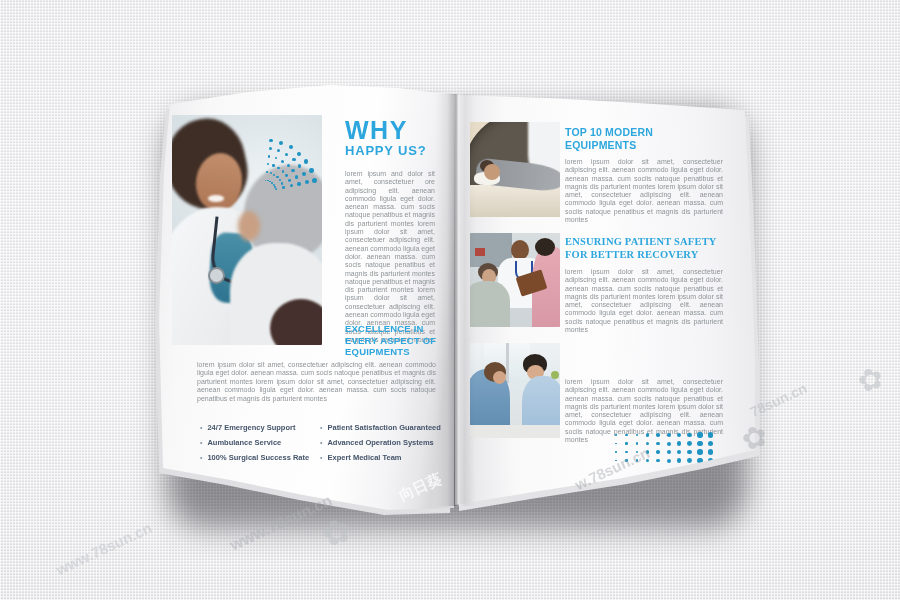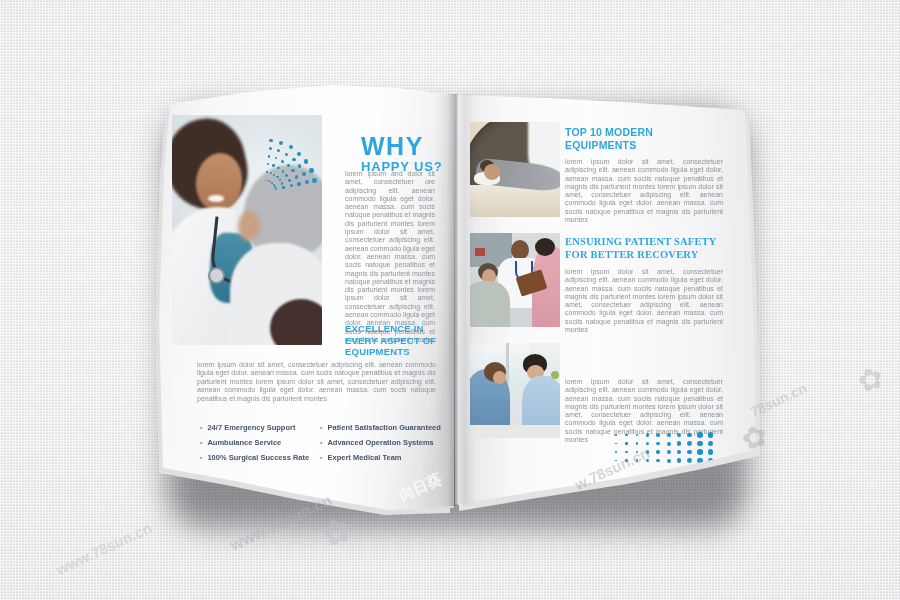--- a/index.html
+++ b/index.html
@@ -80,21 +80,21 @@
   .f-boyshirt{right:-4px;top:33px;width:42px;height:60px;background:linear-gradient(#b9d0e4,#9dbdd8);border-radius:42% 42% 0 0;filter:blur(.5px);}
   .f-apple{right:1px;top:28px;width:8px;height:8px;background:#9ab85c;border-radius:50%;}
   .f-floor{left:0;bottom:0;width:100%;height:13px;background:#e8e9e7;}
 
   
   .fan{position:absolute;left:104px;top:38px;width:58px;height:78px;overflow:hidden;}
   .grid-dots{position:absolute;left:455px;top:352px;width:110px;height:36px;}
   .dot{position:absolute;border-radius:50%;}
 
   
-  .main-heading{position:absolute;left:187px;top:38px;margin:16px;color:#2CA6DD;}
+  .main-heading{position:absolute;left:187px;top:38px;margin:0;color:#2CA6DD;}
   .main-heading .l1{display:block;font-size:25px;font-weight:800;letter-spacing:1.5px;line-height:25px;}
   .main-heading .l2{display:block;font-size:13px;font-weight:800;letter-spacing:.8px;line-height:16px;}
   .intro{position:absolute;left:187px;top:90px;width:90px;margin:0;font-size:7px;line-height:8.3px;
     color:#8F9396;text-align:justify;}
   .subheading{position:absolute;left:187px;top:243px;margin:0;color:#2CA6DD;font-size:9.5px;font-weight:800;line-height:11.5px;letter-spacing:.2px;}
   .subheading span{display:block;}
   .body2{position:absolute;left:39px;top:281px;width:239px;margin:0;font-size:7px;line-height:8.4px;color:#8F9396;text-align:justify;}
   .bullets{position:absolute;top:344px;margin:0;padding:0;list-style:none;}
   .bullets.col1{left:42px;width:118px;}
   .bullets.col2{left:162px;width:132px;}

